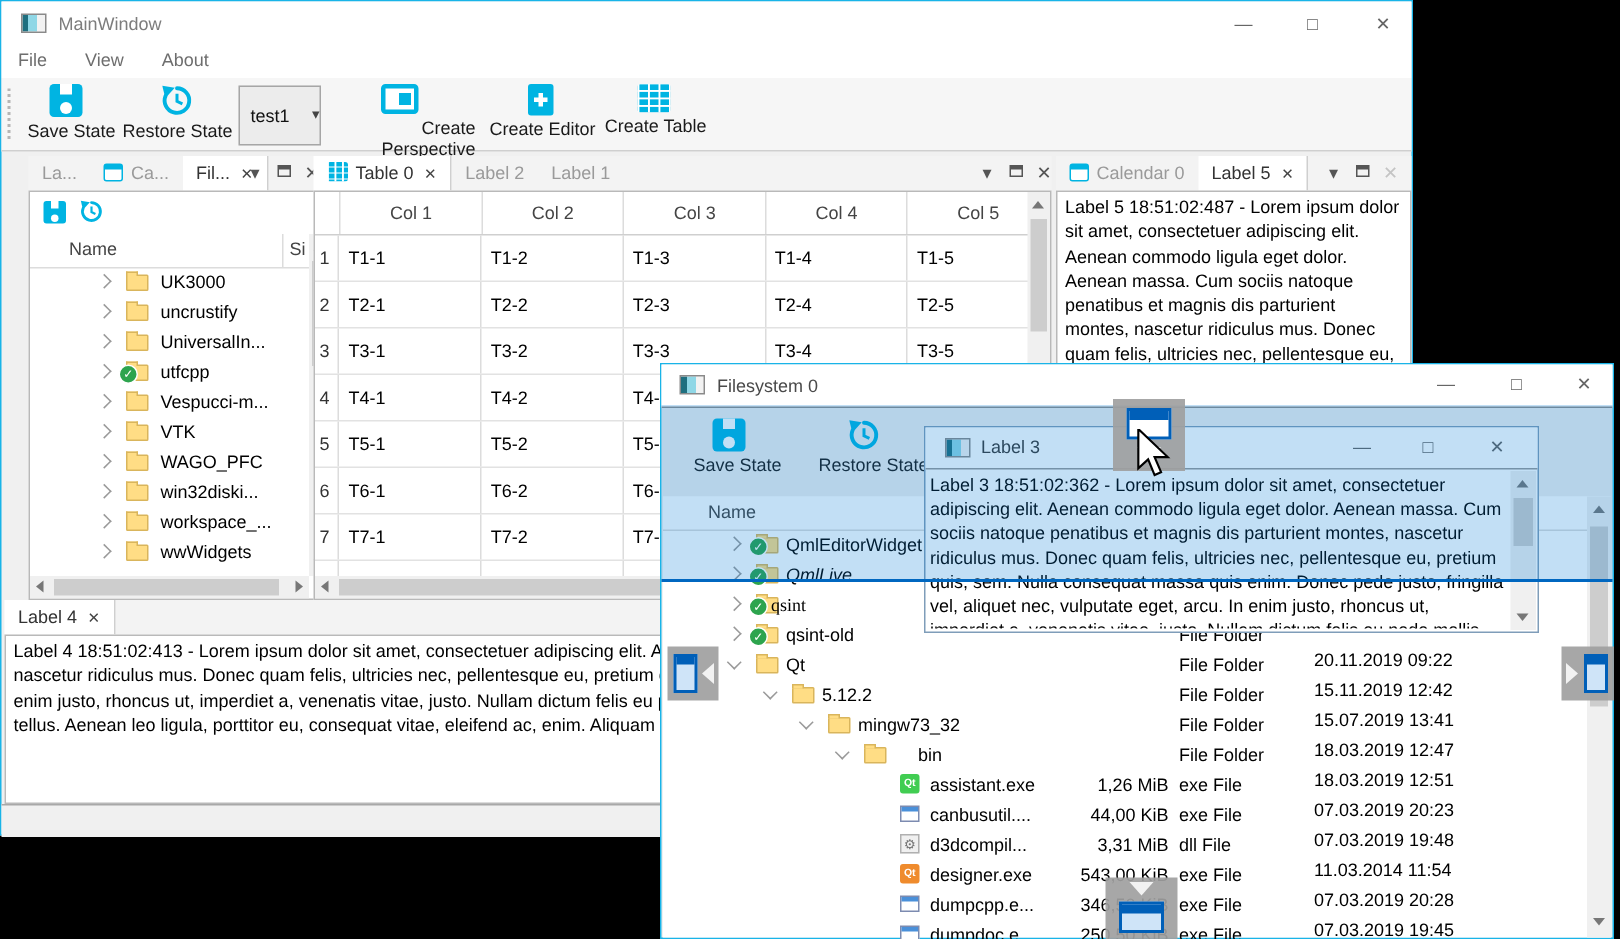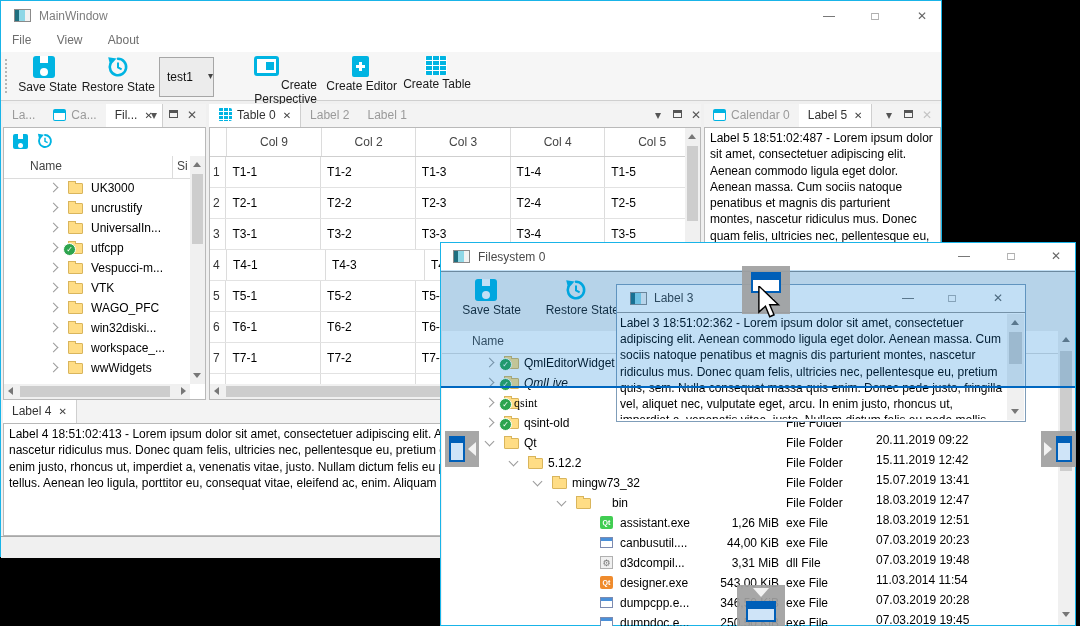--- a/index.html
+++ b/index.html
@@ -176,21 +176,21 @@
       <div class="tbtn" style="left:322px;width:74px;">
         <span class="ic icon-editor"></span>
         <span class="lbl">Create Editor</span>
       </div>
       <div class="tbtn" style="left:400px;width:70px;">
         <span class="ic icon-grid"></span>
         <span class="lbl">Create Table</span>
       </div>
     </div>
 
-    <div class="panel" style="left:2px;top:103px;width:203px;height:296px;">
+    <div class="panel" style="left:18px;top:103px;width:203px;height:296px;">
       <div class="ptabs">
         <div class="tab"><span>La...</span></div>
         <div class="tab"><span class="ticon icon-cal"></span><span>Ca...</span></div>
         <div class="tab active"><span>Fil...</span><span class="tclose">✕</span></div>
         <span class="ptab-ctl" style="left:142px;">▾</span>
         <span class="ptab-ctl" style="left:161px;"><span class="undock-box"></span></span>
         <span class="ptab-ctl" style="left:180px;">✕</span>
       </div>
       <div class="pbody">
         <div class="ltree-toolbar">
@@ -278,21 +278,21 @@
         <div class="tab active"><span class="ticon icon-grid small"></span><span>Table 0</span><span class="tclose">✕</span></div>
         <div class="tab"><span>Label 2</span></div>
         <div class="tab"><span>Label 1</span></div>
         <span class="ptab-ctl" style="left:440px;">▾</span>
         <span class="ptab-ctl" style="left:459px;"><span class="undock-box"></span></span>
         <span class="ptab-ctl" style="left:478px;">✕</span>
       </div>
       <div class="pbody">
         <div class="t-header">
             <div class="t-hnum"></div>
-            <div class="t-hcell">Col 9</div>
+            <div class="t-hcell">Col 1</div>
             <div class="t-hcell">Col 2</div>
             <div class="t-hcell">Col 3</div>
             <div class="t-hcell">Col 4</div>
             <div class="t-hcell">Col 5</div>
           </div>
         <div>
             <div class="t-row">
               <div class="t-num">1</div>
               <div class="t-cell">T1-1</div>
               <div class="t-cell">T1-2</div>
@@ -312,20 +312,21 @@
               <div class="t-num">3</div>
               <div class="t-cell">T3-1</div>
               <div class="t-cell">T3-2</div>
               <div class="t-cell">T3-3</div>
               <div class="t-cell">T3-4</div>
               <div class="t-cell">T3-5</div>
             </div>
             <div class="t-row">
               <div class="t-num">4</div>
               <div class="t-cell">T4-1</div>
+              <div class="t-cell">T4-2</div>
               <div class="t-cell">T4-3</div>
               <div class="t-cell">T4-4</div>
               <div class="t-cell">T4-5</div>
             </div>
             <div class="t-row">
               <div class="t-num">5</div>
               <div class="t-cell">T5-1</div>
               <div class="t-cell">T5-2</div>
               <div class="t-cell">T5-3</div>
               <div class="t-cell">T5-4</div>

